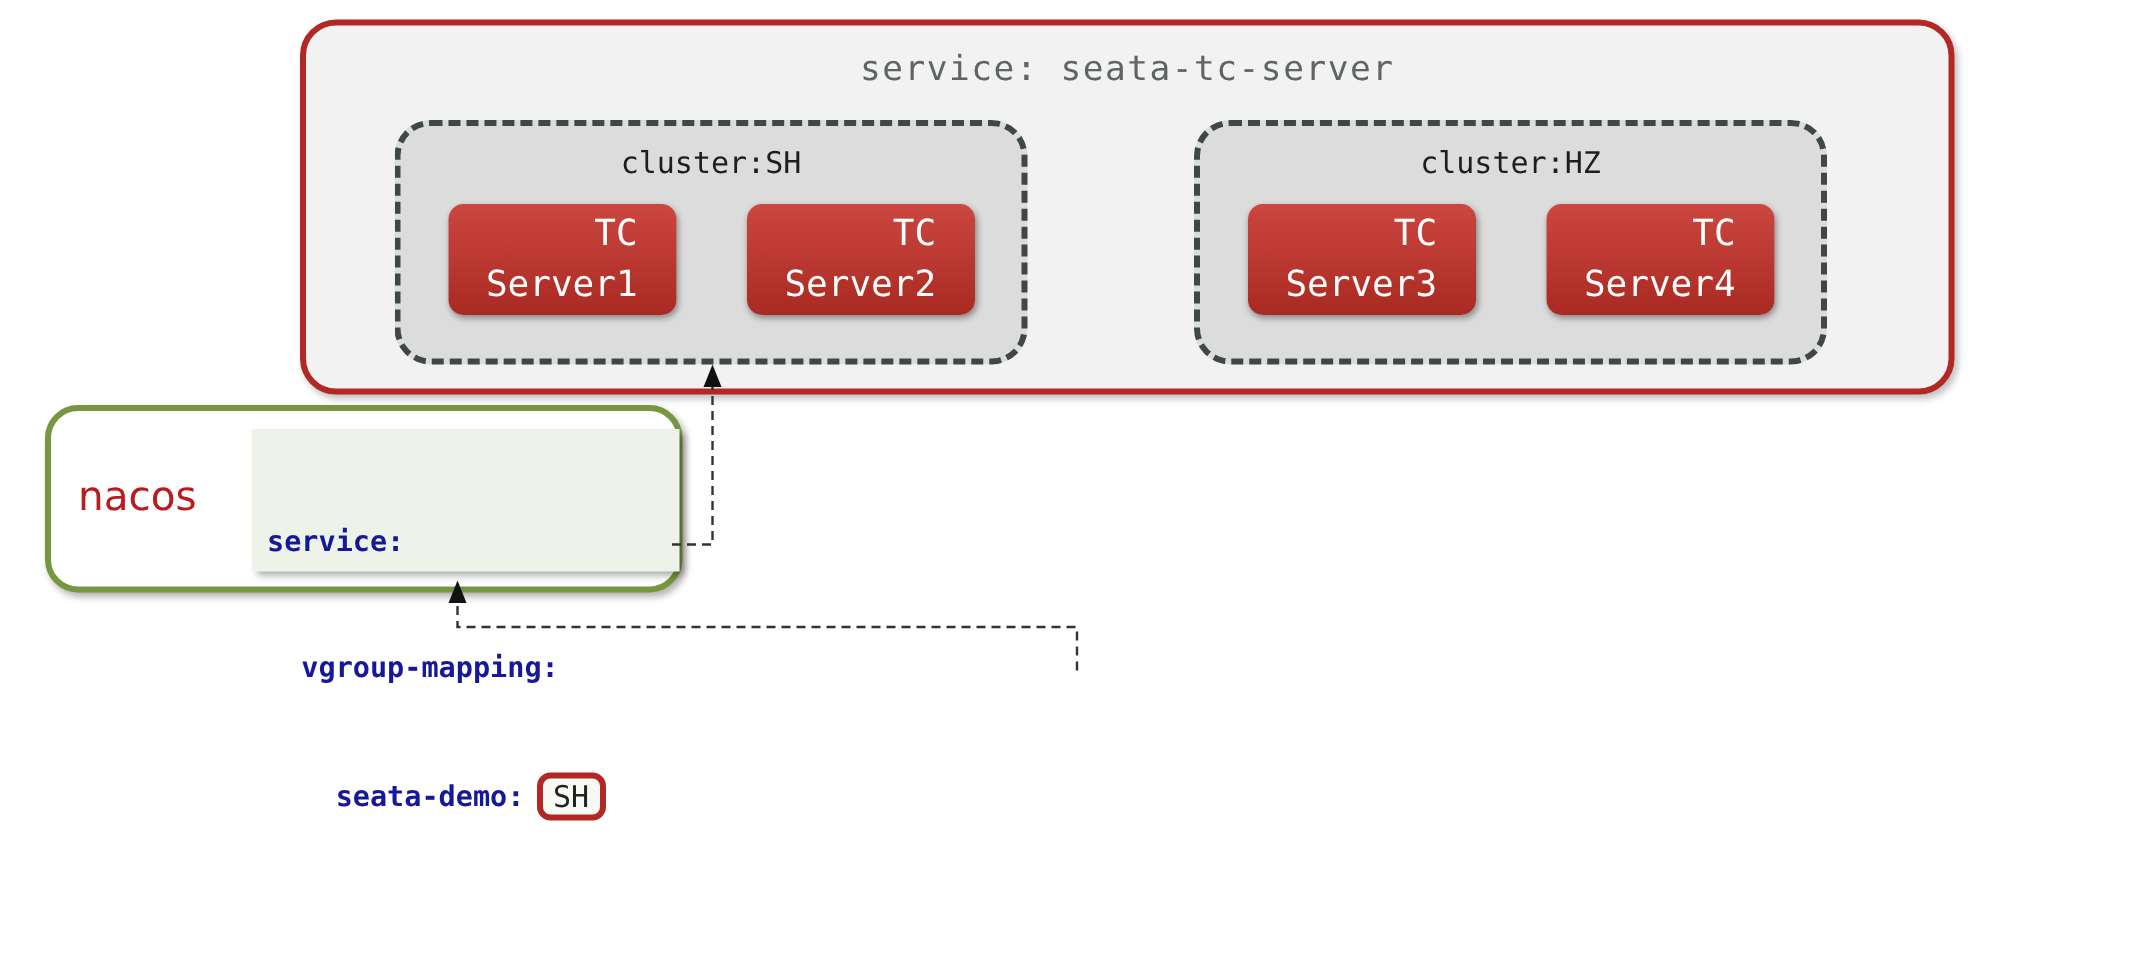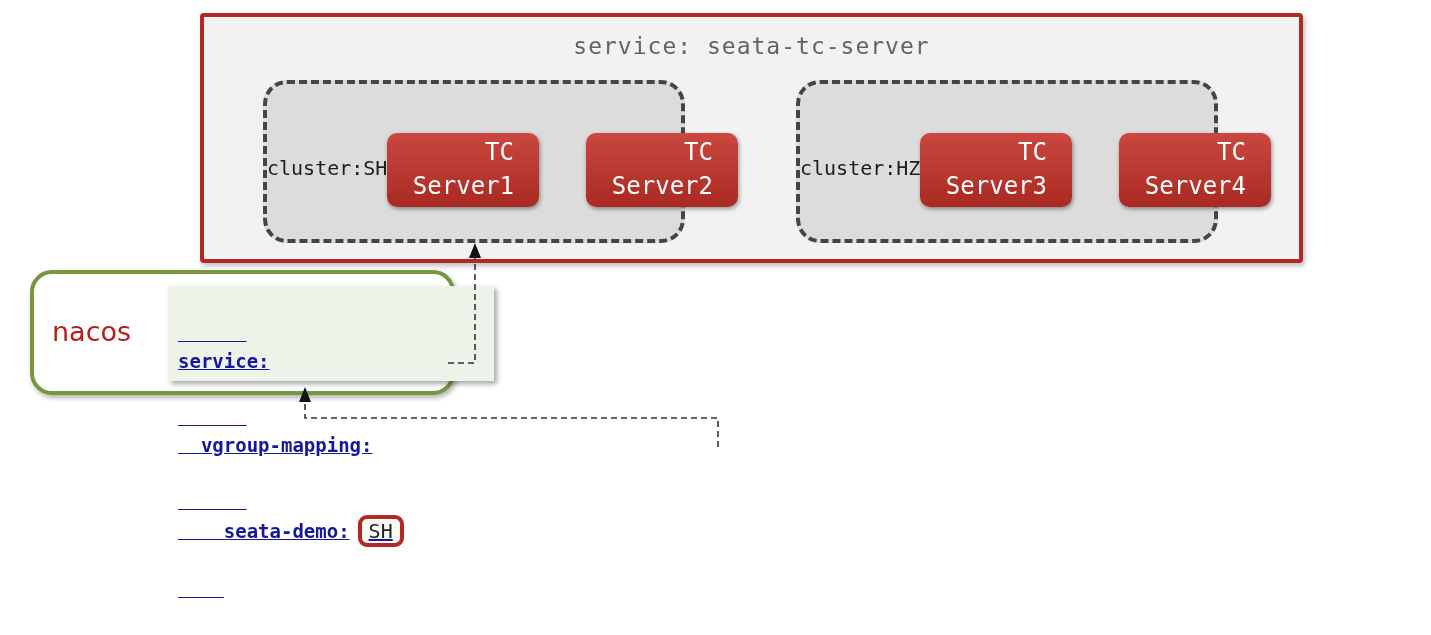--- a/index.html
+++ b/index.html
@@ -3,33 +3,33 @@
 <meta charset="utf-8">
 <style>
   * { box-sizing: border-box; margin: 0; padding: 0; }
   html, body { width: 1431px; height: 635px; background: #ffffff; }
   body { font-family: "DejaVu Sans Mono", "Liberation Mono", monospace; }
   #stage { position: relative; width: 1431px; height: 635px; overflow: hidden; }
 
   
   .tc-outer {
     position: absolute; left: 200px; top: 13px; width: 1103px; height: 250px;
-    background: #f2f2f2; border: 4px solid #b22824; border-radius: 4px;
+    background: #f2f2f2; border: 4px solid #b22824; border-radius: 24px;
     box-shadow: 2px 3px 5px rgba(0,0,0,0.25);
   }
   .tc-title {
     position: absolute; top: 16px; left: 0; width: 100%;
     text-align: center; font-size: 23px; color: #5f6565; letter-spacing: 1px;
   }
 
   
   .cluster {
     position: absolute; top: 63px; width: 422px; height: 163px;
     background: #dcdcdc; border: 4px dashed #3f4747; border-radius: 24px;
-    display: flex; flex-direction: row; align-items: center;
+    display: flex; flex-direction: column; align-items: center;
   }
   .cluster-sh { left: 59px; }
   .cluster-hz { left: 592px; }
   .cluster-label { margin-top: 12px; font-size: 20px; color: #1b1f1f; }
   .server-row { display: flex; gap: 47px; margin-top: 16px; }
   .tc-server {
     width: 152px; height: 74px; border-radius: 10px;
     background: linear-gradient(#cb4740, #a92a22);
     color: #ffffff; font-size: 24px; line-height: 1.4;
     display: flex; align-items: center; justify-content: center;
@@ -42,24 +42,24 @@
     position: absolute; left: 30px; top: 270px; width: 425px; height: 125px;
     background: #ffffff; border: 4px solid #76963f; border-radius: 22px;
     box-shadow: 2px 3px 5px rgba(0,0,0,0.3);
   }
   .nacos-label {
     position: absolute; left: 18px; top: 42px;
     font-family: "DejaVu Sans", "Liberation Sans", sans-serif;
     font-size: 27px; color: #b91c1c;
   }
   .nacos-config {
-    position: absolute; left: 134px; top: 12px; width: 326px; height: 95px;
+    position: absolute; left: 134px; top: 12px; width: 285px; height: 95px;
     background: #eef3ea; box-shadow: 3px 3px 5px rgba(0,0,0,0.35);
     padding: 5px 0 0 10px; font-size: 19px; font-weight: bold; color: #15189a;
-    line-height: 28px; white-space: pre; text-decoration: underline;
+    line-height: 28px; white-space: pre;
   }
   .cfg-row { display: flex; align-items: center; white-space: pre; }
   .sh-chip {
     display: inline-flex; align-items: center; justify-content: center;
     margin-left: 8px; padding: 0 7px; height: 32px;
     background: #f7f9f4; border: 4px solid #b22824; border-radius: 9px;
     color: #222222; font-weight: normal; font-size: 20px;
   }
 
   

